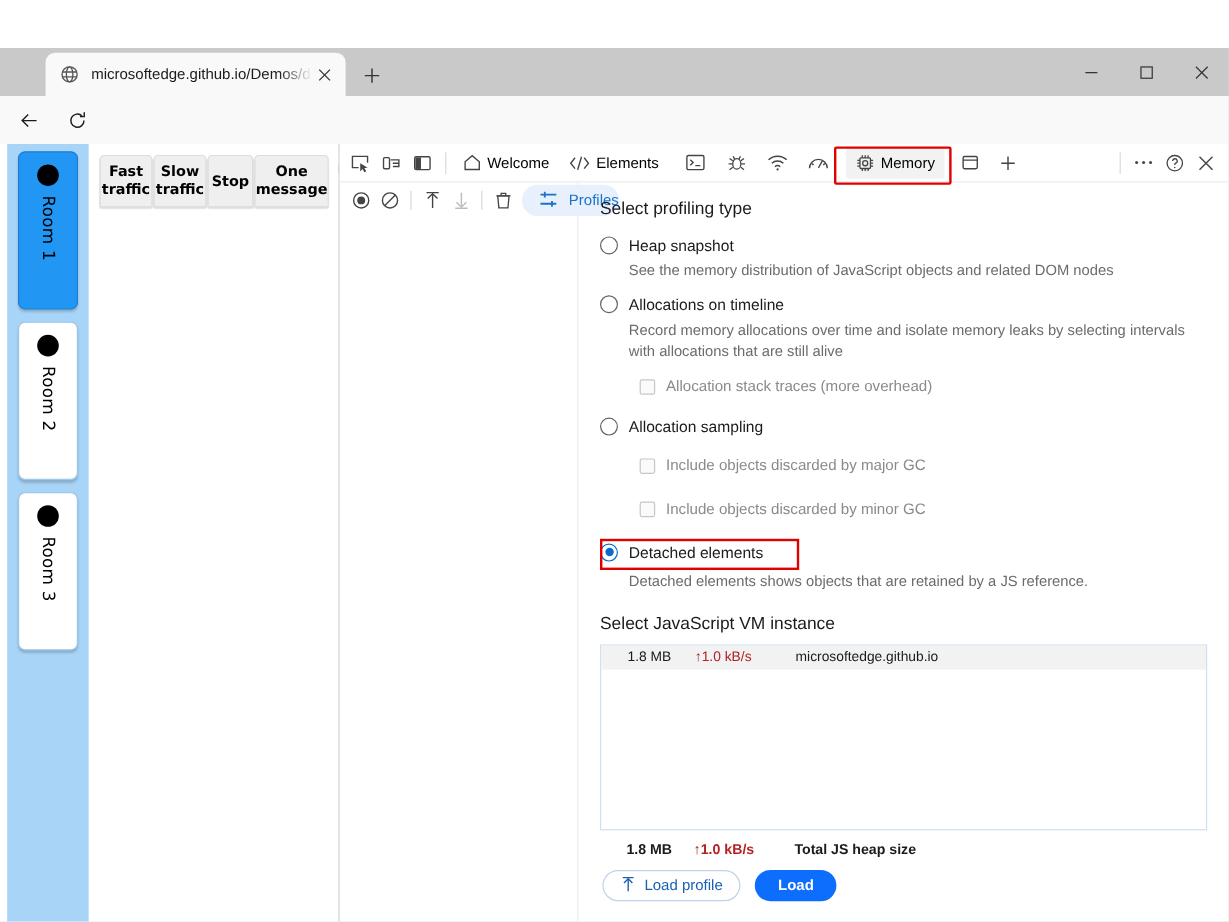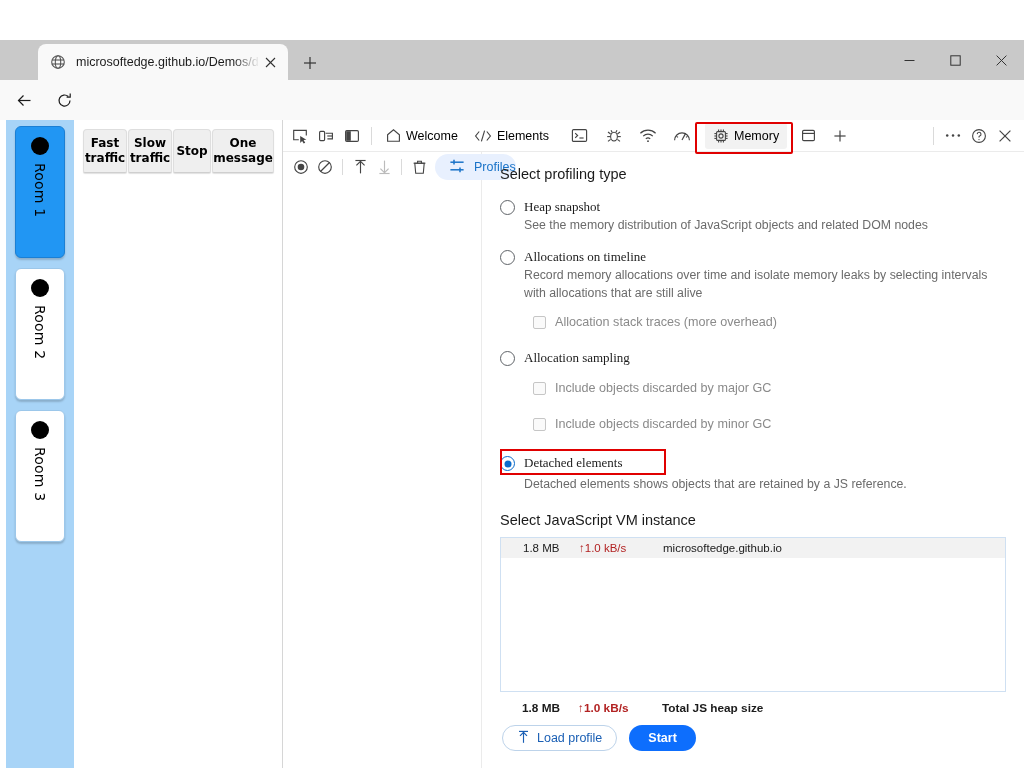--- a/index.html
+++ b/index.html
@@ -161,21 +161,21 @@
     background: #e8f0fe; border-radius: 13px;
     font-size: 12.5px; color: #1a73c8;
   }
 
   .dt-content {
     flex: 1 1 auto; overflow: hidden; padding: 14px 18px 0 18px;
     position: relative;
   }
   .sec-title { font-size: 14.5px; color: #1b1b1b; margin-bottom: 11px; }
   .opt { margin-bottom: 2px; }
-  .opt-row { display: flex; align-items: flex-end; gap: 9px; height: 22px; position: relative; font-family: Liberation Serif, serif; }
+  .opt-row { display: flex; align-items: center; gap: 9px; height: 22px; position: relative; }
   .radio {
     width: 15px; height: 15px; border-radius: 50%;
     border: 1.6px solid #5f6368; background: #fff;
     flex: 0 0 15px;
   }
   .radio.checked { border-color: #0b6bcb; border-width: 1.8px; position: relative; }
   .radio.checked::after {
     content: ""; position: absolute; left: 50%; top: 50%;
     width: 7px; height: 7px; border-radius: 50%; background: #0b6bcb;
     transform: translate(-50%, -50%);
@@ -613,21 +613,21 @@
           <div class="btn-load">
             <span>
               <svg width="13" height="14" viewBox="0 0 13 14" fill="none" stroke="#1a5fb4" stroke-width="1.15">
                 <line x1="6.5" y1="12.8" x2="6.5" y2="2.6"></line>
                   <polyline points="3,5.8 6.5,2.3 10,5.8"></polyline>
                 <line x1="2" y1="1.4" x2="11" y2="1.4"></line>
               </svg>
             </span>
             <span>Load profile</span>
           </div>
-          <div class="btn-start">Start</div>
+          <div class="btn-start">Load</div>
         </div>
       </div>
     </div>
 
     <div class="hl-memory" style="left:412px; top:2px;"></div>
   </div>
 
 </div>
 
 </body></html>

